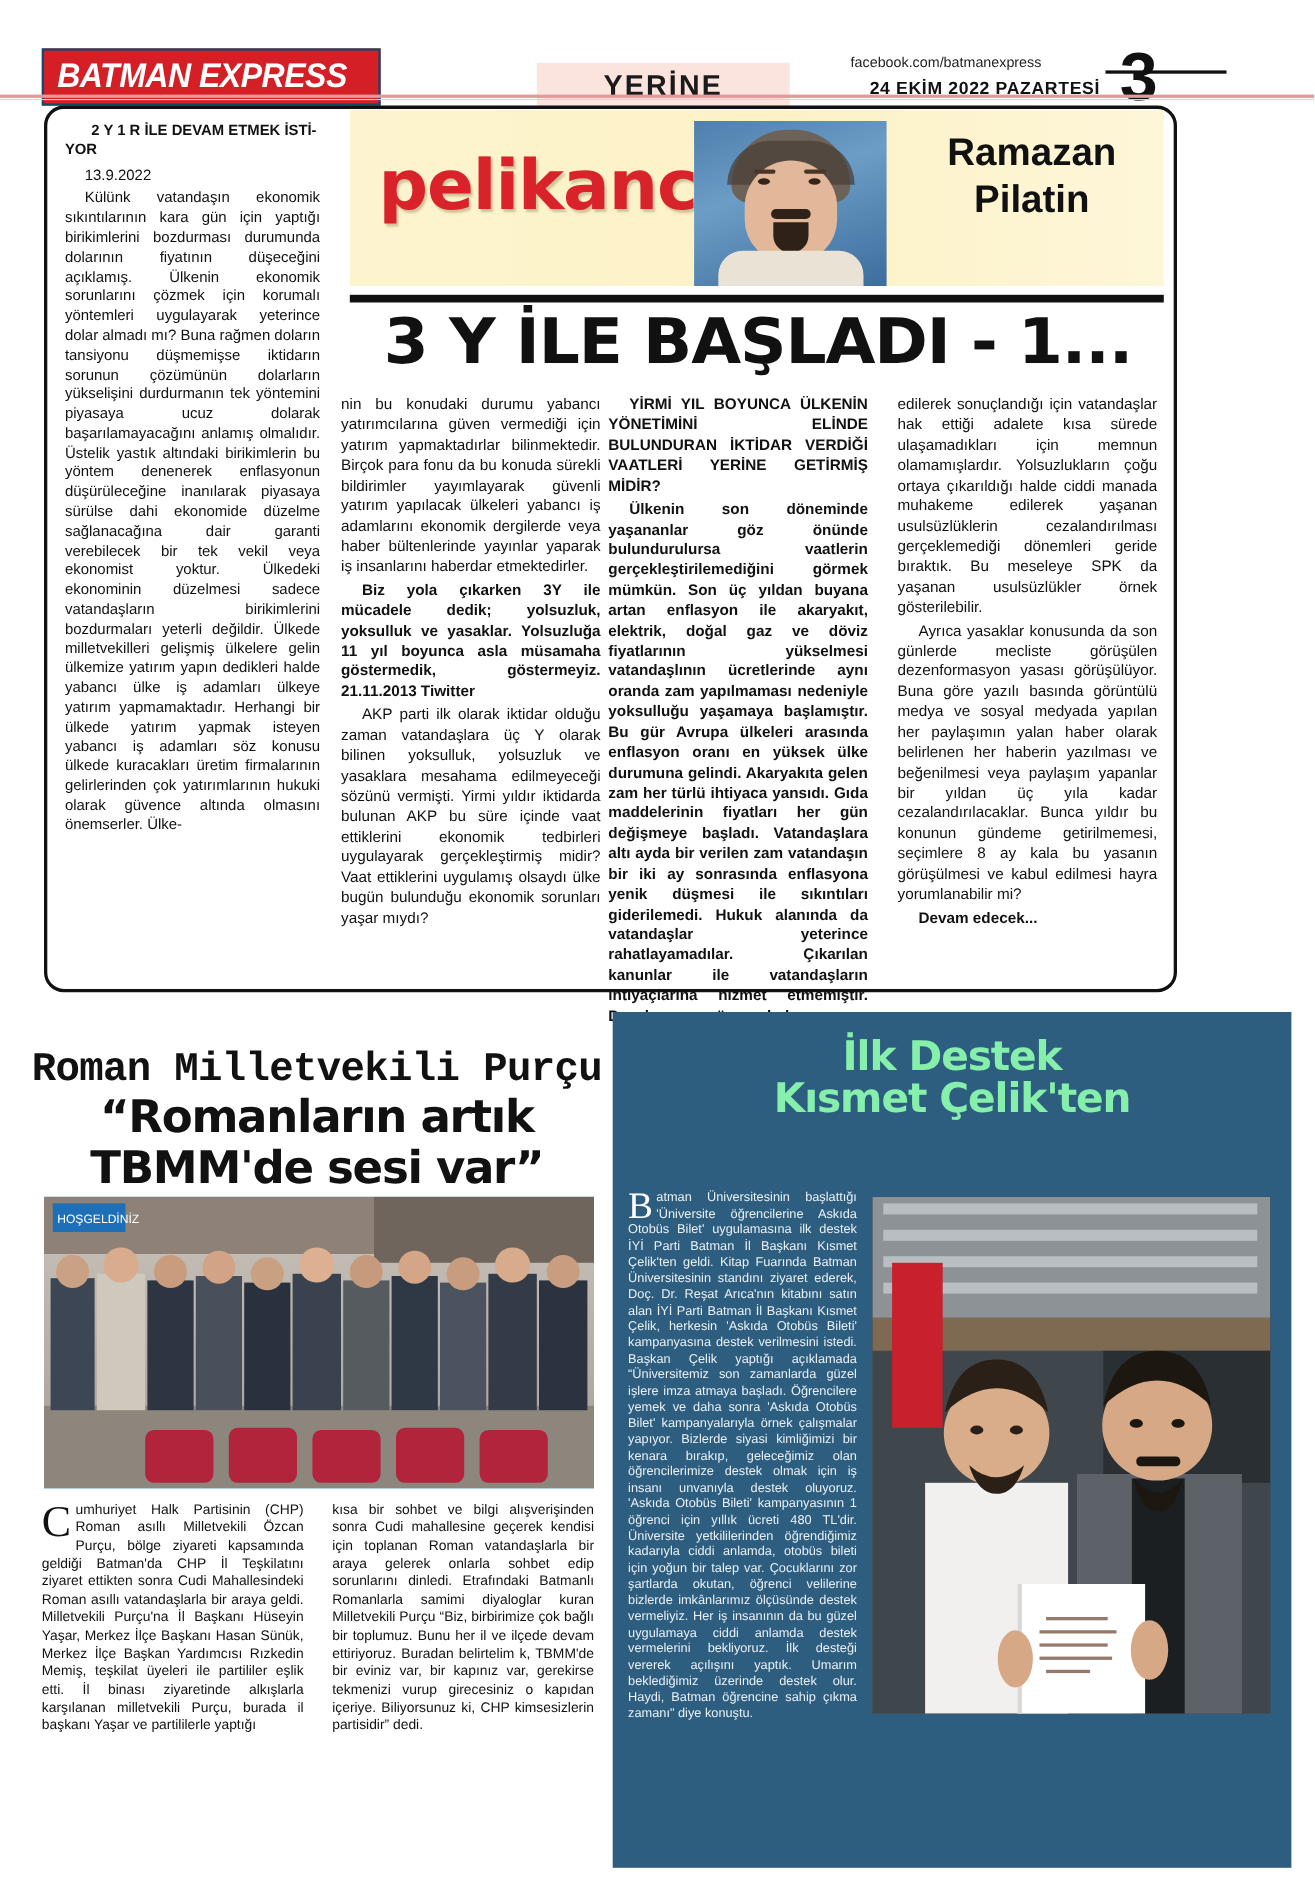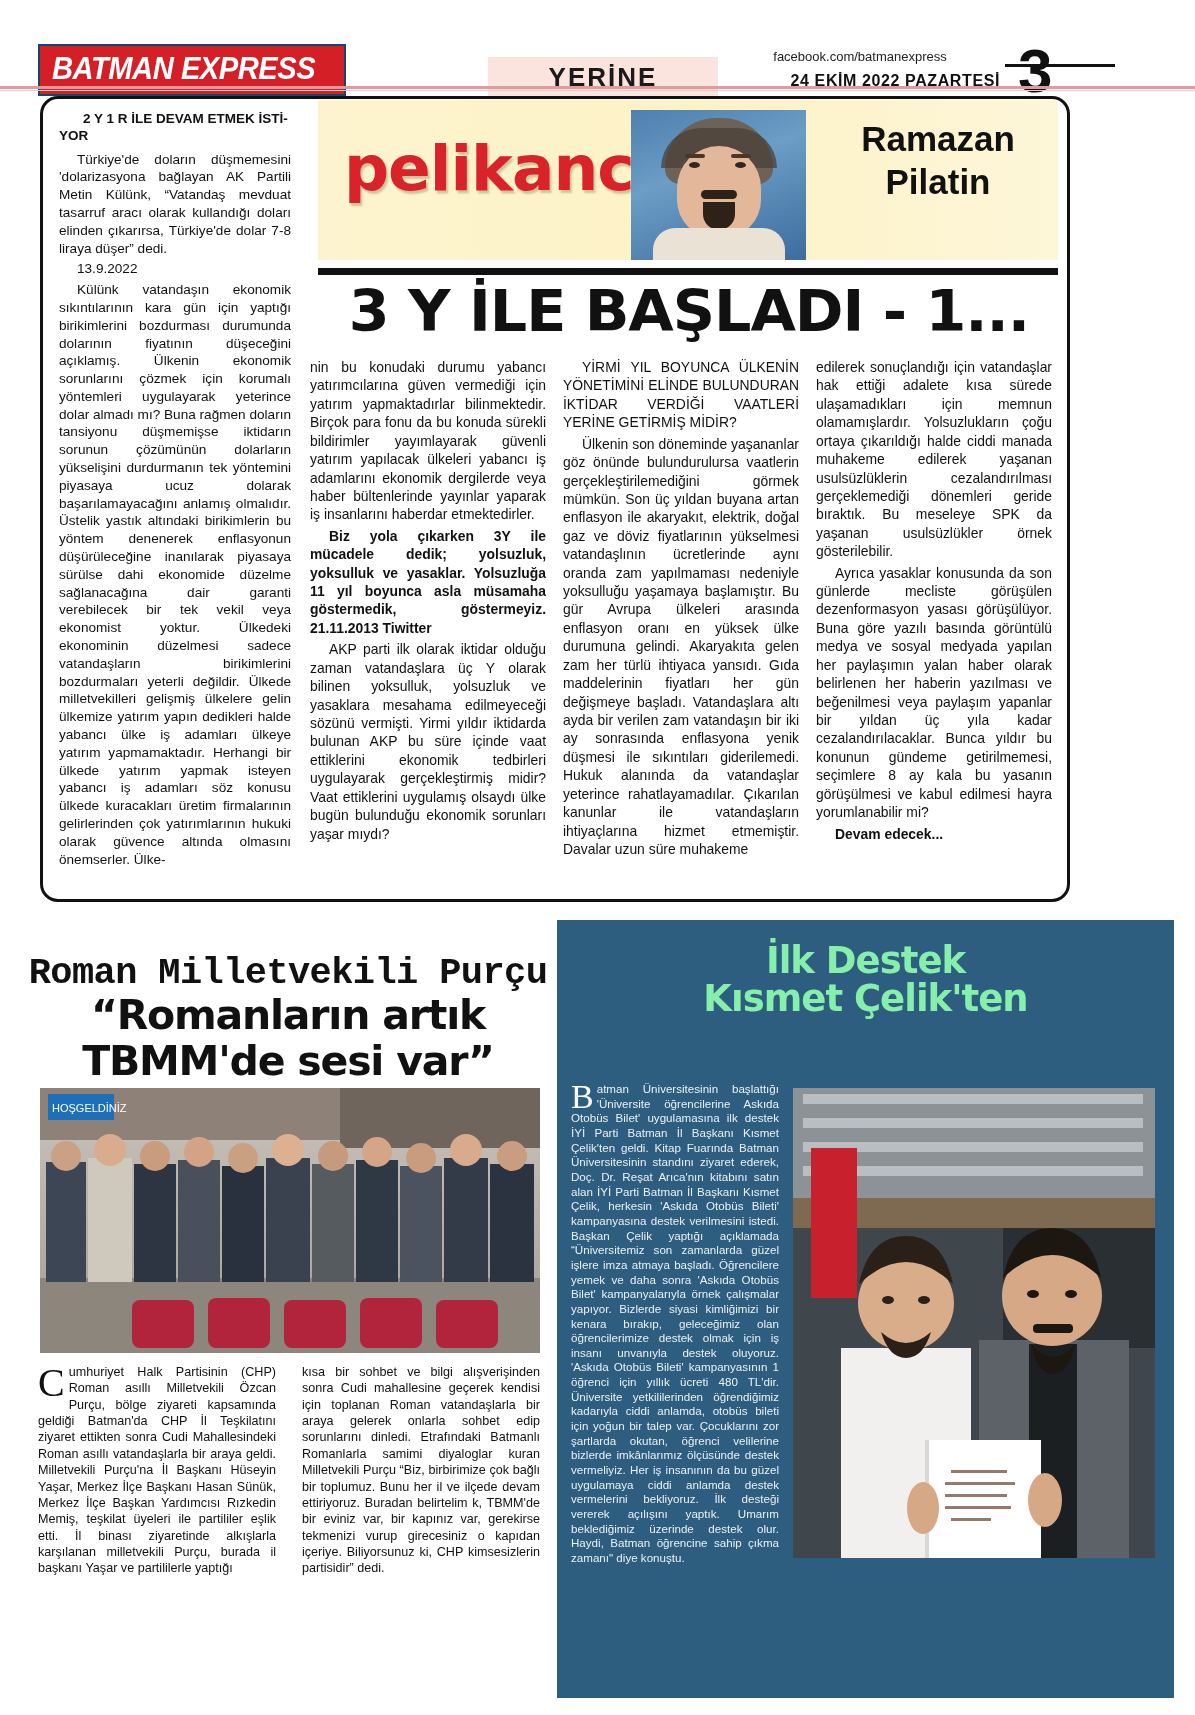--- a/index.html
+++ b/index.html
@@ -99,21 +99,21 @@
     position:absolute; left:318px; top:278px; width:742px;
     font-size:57px; font-weight:bold; letter-spacing:-1px; color:#111;
     text-align:center; white-space:nowrap;
     font-family:"DejaVu Sans", sans-serif;
     transform: scaleX(1.03); transform-origin:center;
   }
 
   .col-wrap { position:absolute; left:310px; top:358px; width:748px; height:536px; }
   .acol { position:absolute; top:0; width:236px; height:536px; }
   .acol.c1 { left:0; }
-  .acol.c2 { left:253px; }
+  .acol.c2 { left:243px;font-weight:bold; }
   .acol.c3 { left:506px; }
   .ap { font-size:13.9px; line-height:1.325; text-align:justify; text-indent:19px; margin-bottom:3px; }
   .ap.b { font-weight:bold; }
   .ap.caps { text-align:justify; }
   .ap.nofirst { text-indent:0; }
   .ap.cont { font-weight:bold; text-indent:19px; }
 
   
   .bl { position:absolute; left:28px; top:912px; width:520px; height:790px; }
   .bl-h1 { font-size:37px; font-weight:bold; letter-spacing:-0.6px; text-align:center; line-height:1.04;
@@ -161,21 +161,20 @@
   <div class="head-rule"></div>
   <div class="head-rule2"></div>
 
   <div class="article-box"></div>
 
   <div class="left-rail">
     <div class="rail-kicker">
       <span class="ind">2 Y 1 R İLE DEVAM ETMEK İSTİ-</span>
       <span>YOR</span>
     </div>
-    <p class="rail-p">Türkiye'de doların düşmemesini 'dolarizasyona bağlayan AK Partili Metin Külünk, “Vatandaş mevduat tasarruf aracı olarak kullandığı doları elinden çıkarırsa, Türkiye'de dolar 7-8 liraya düşer” dedi.</p>
     <p class="rail-p">13.9.2022</p>
     <p class="rail-p">Külünk vatandaşın ekonomik sıkıntılarının kara gün için yaptığı birikimlerini bozdurması durumunda dolarının fiyatının düşeceğini açıklamış. Ülkenin ekonomik sorunlarını çözmek için korumalı yöntemleri uygulayarak yeterince dolar almadı mı? Buna rağmen doların tansiyonu düşmemişse iktidarın sorunun çözümünün dolarların yükselişini durdurmanın tek yöntemini piyasaya ucuz dolarak başarılamayacağını anlamış olmalıdır. Üstelik yastık altındaki birikimlerin bu yöntem denenerek enflasyonun düşürüleceğine inanılarak piyasaya sürülse dahi ekonomide düzelme sağlanacağına dair garanti verebilecek bir tek vekil veya ekonomist yoktur. Ülkedeki ekonominin düzelmesi sadece vatandaşların birikimlerini bozdurmaları yeterli değildir. Ülkede milletvekilleri gelişmiş ülkelere gelin ülkemize yatırım yapın dedikleri halde yabancı ülke iş adamları ülkeye yatırım yapmamaktadır. Herhangi bir ülkede yatırım yapmak isteyen yabancı iş adamları söz konusu ülkede kuracakları üretim firmalarının gelirlerinden çok yatırımlarının hukuki olarak güvence altında olmasını önemserler. Ülke-</p>
   </div>
 
   <div class="pel-banner">
     <div class="pel-word">pelikanca</div>
     <div class="pel-photo">
       <div class="pp-hair"></div>
         <div class="pp-hair2"></div>
       <div class="pp-face"></div>

